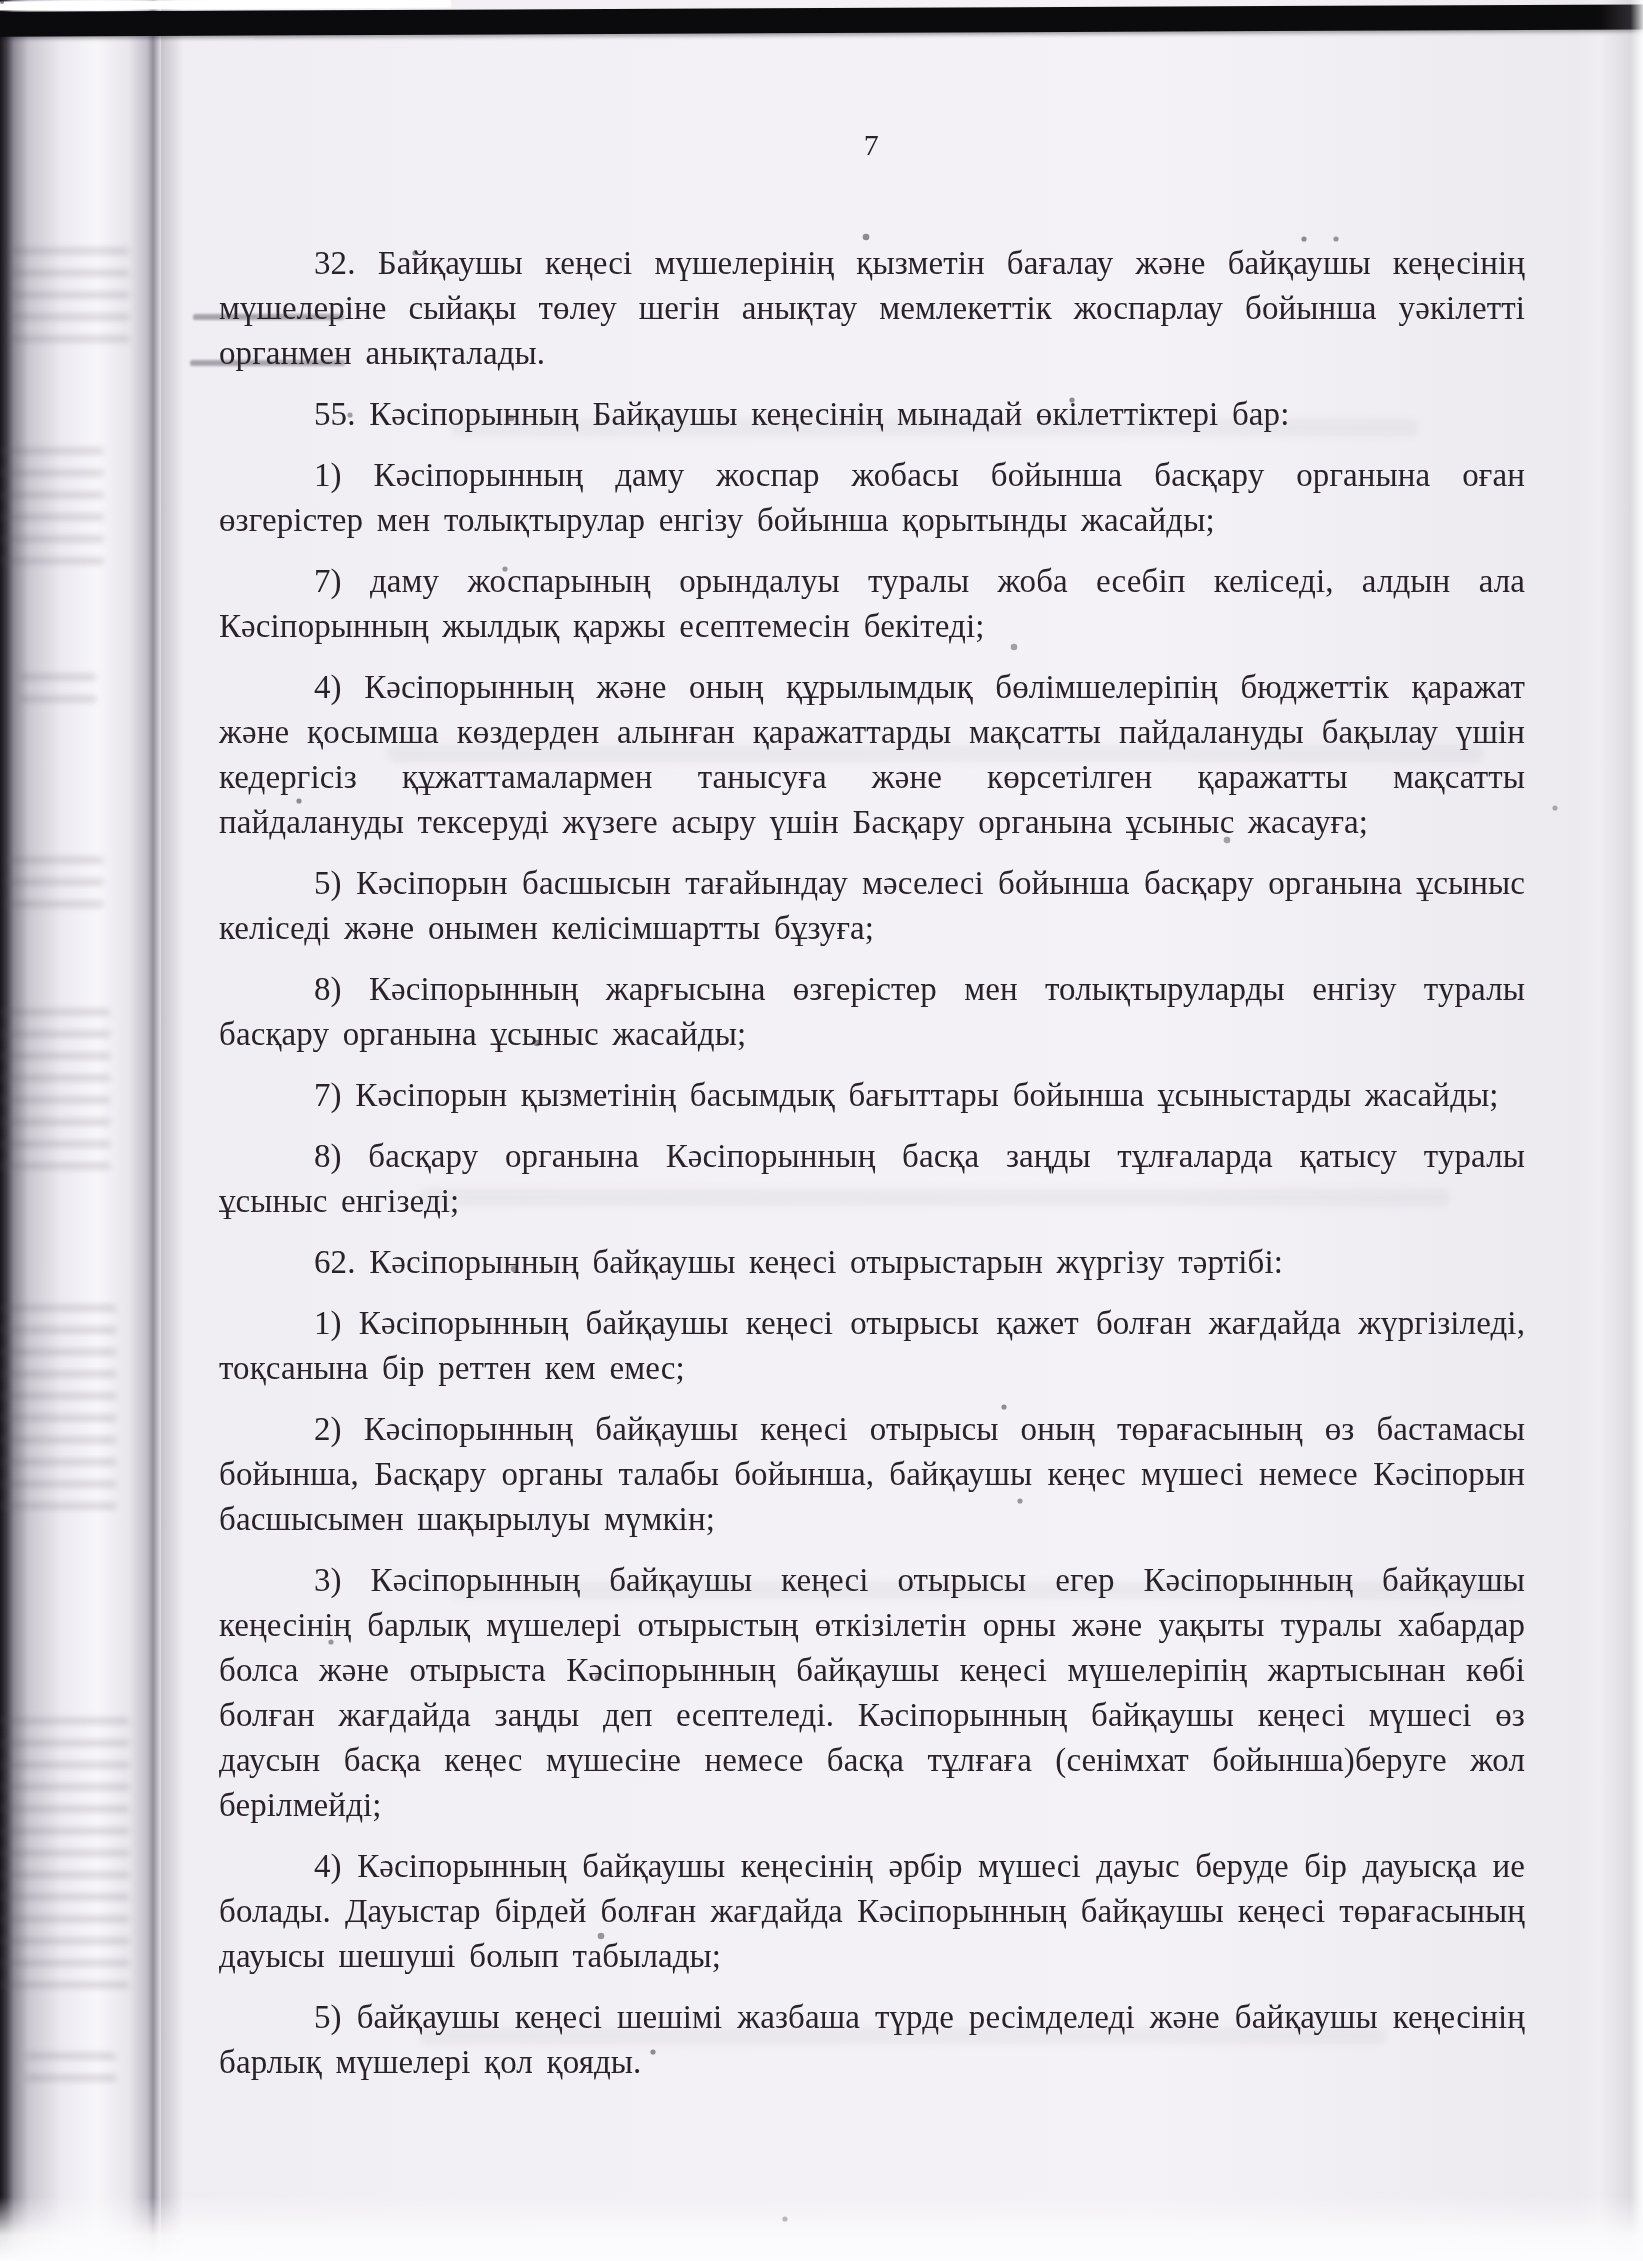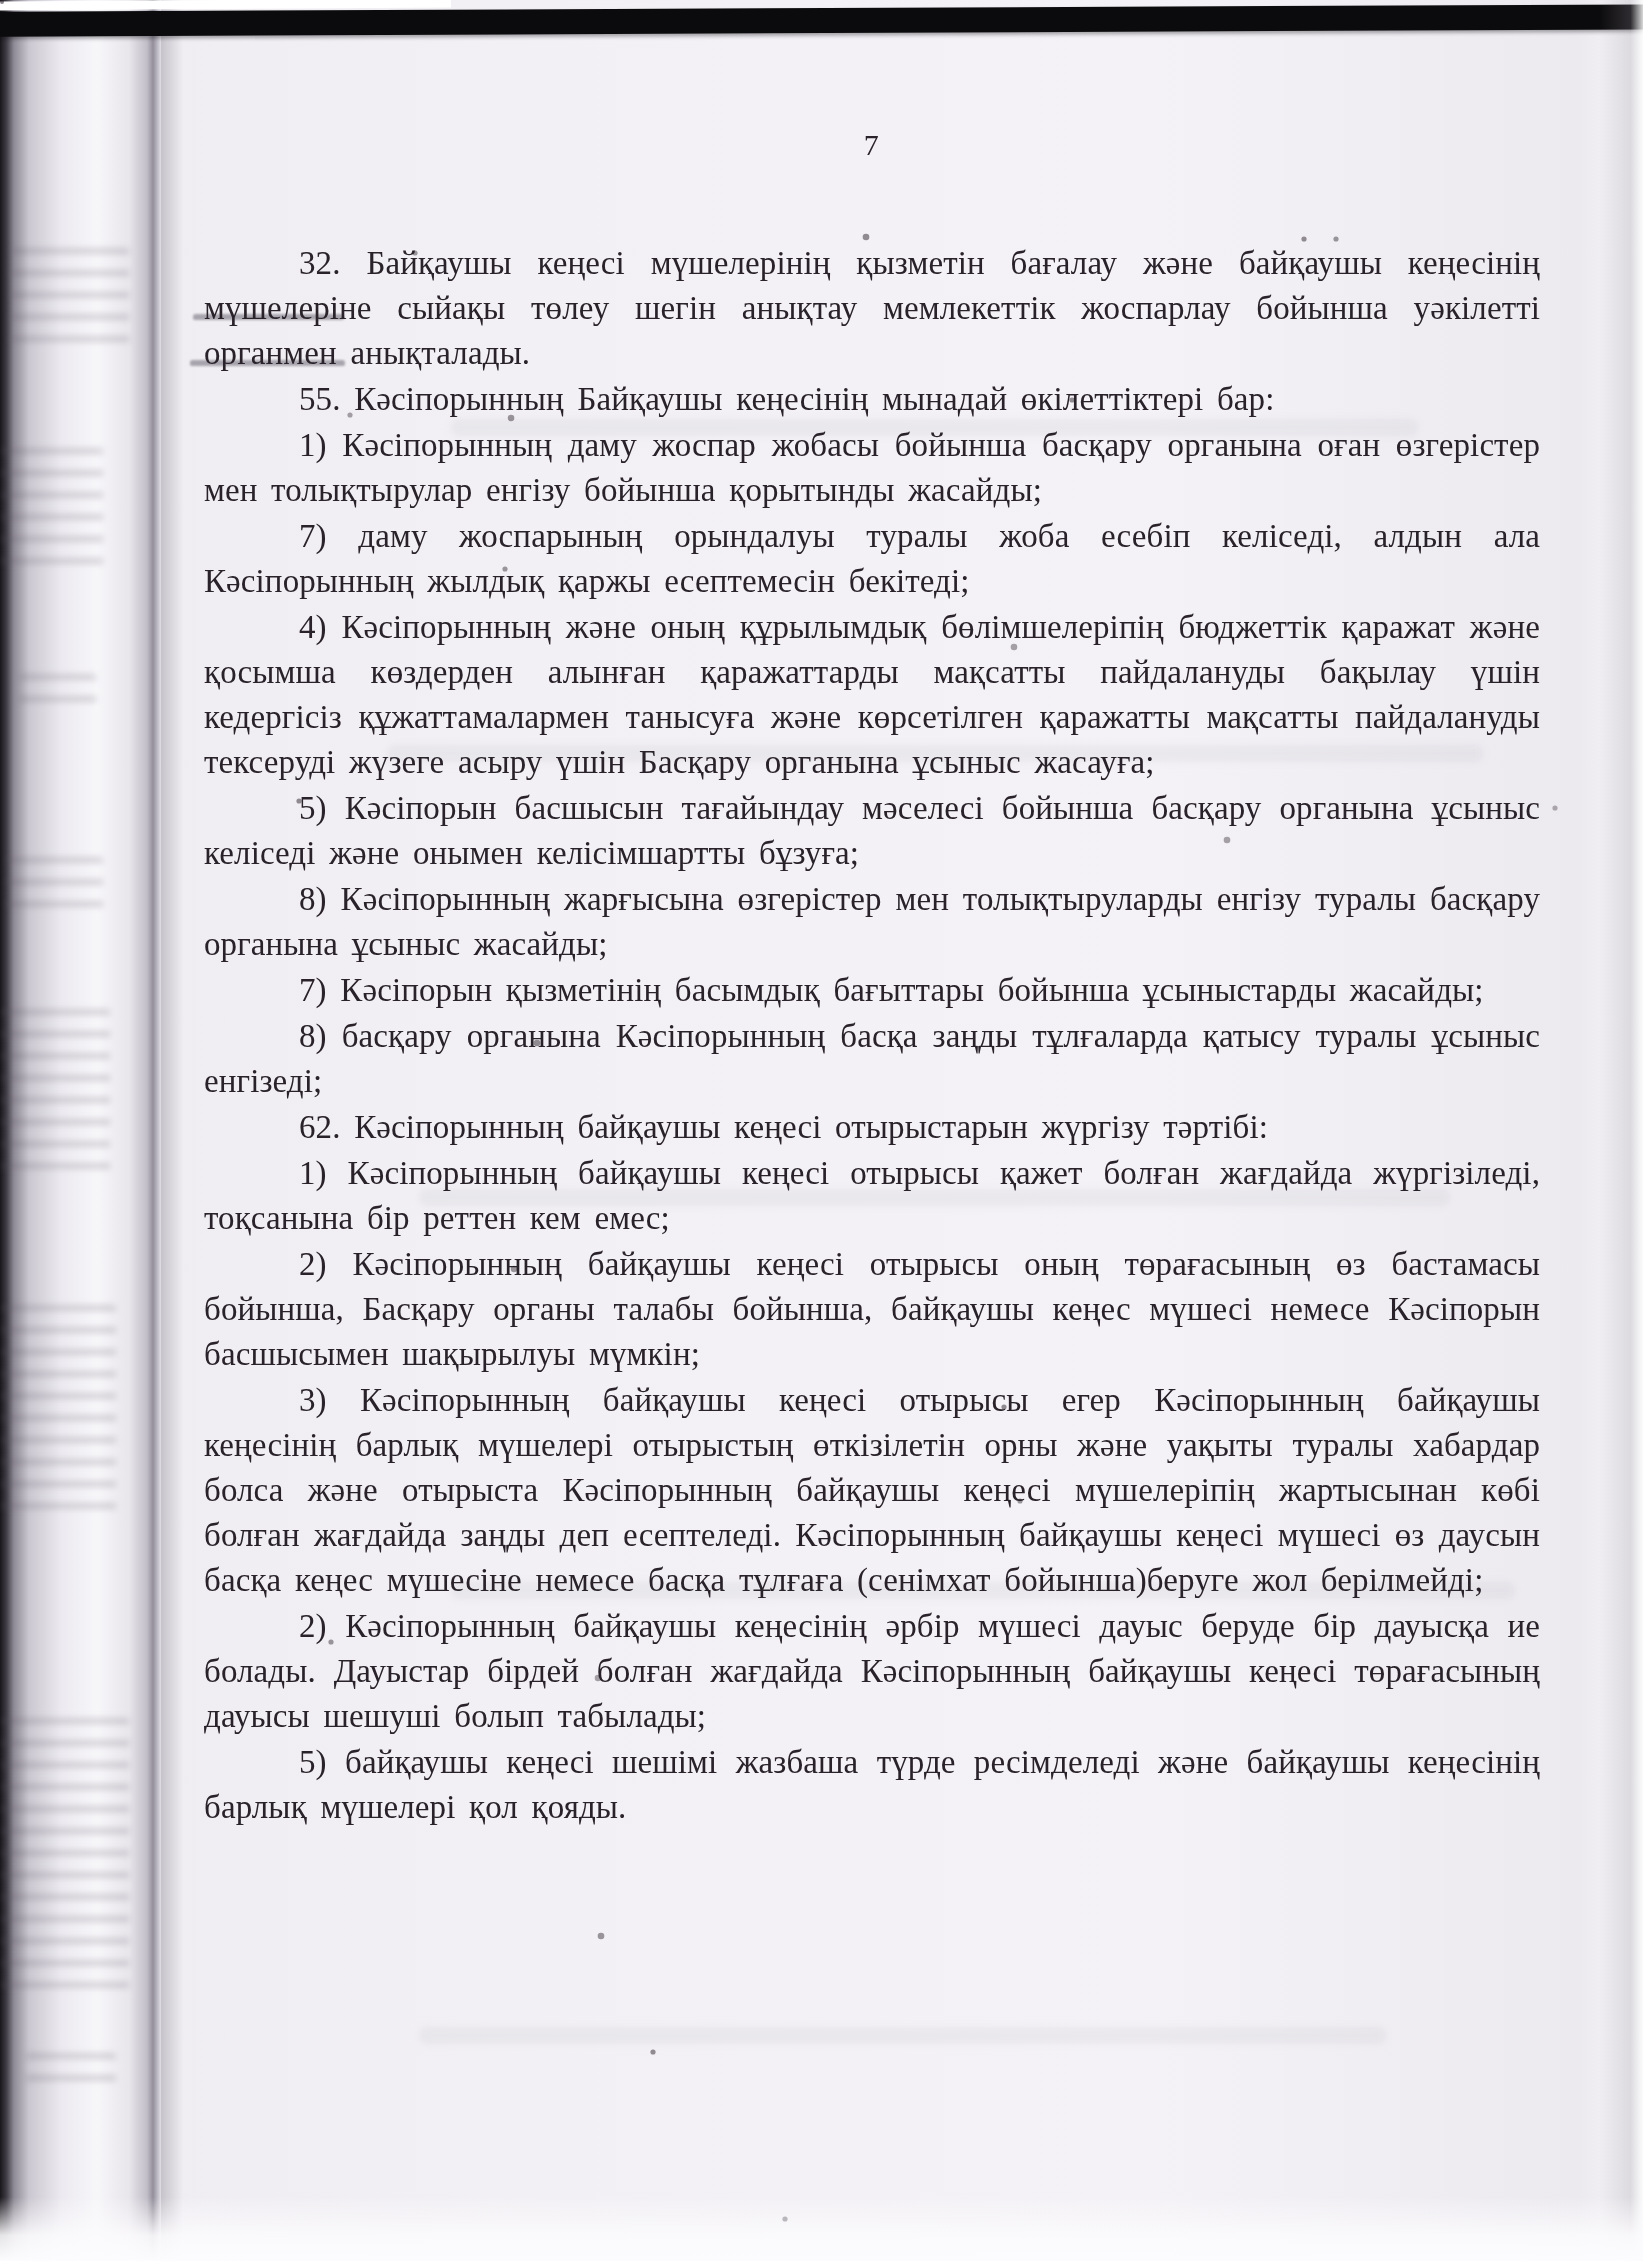--- a/index.html
+++ b/index.html
@@ -75,21 +75,21 @@
     filter: blur(0.3px);
   }
   .page-number {
     text-align: center;
     font-size: 30px;
     line-height: 45px;
     margin: 0 0 74px 0;
     letter-spacing: 1.3px;
   }
   .page-content p {
-    margin: 1px;
+    margin: 16px;
     font-size: 33px;
     line-height: 45px;
     text-align: justify;
     text-indent: 95px;
     word-spacing: 0.16em;
     letter-spacing: 0.1px;
   }
   
   .ghost {
     position: absolute;
@@ -184,18 +184,18 @@
     <p>7) даму жоспарының орындалуы туралы жоба есебіп келіседі, алдын ала Кәсіпорынның жылдық қаржы есептемесін бекітеді;</p>
     <p>4) Кәсіпорынның және оның құрылымдық бөлімшелеріпің бюджеттік қаражат және қосымша көздерден алынған қаражаттарды мақсатты пайдалануды бақылау үшін кедергісіз құжаттамалармен танысуға және көрсетілген қаражатты мақсатты пайдалануды тексеруді жүзеге асыру үшін Басқару органына ұсыныс жасауға;</p>
     <p>5) Кәсіпорын басшысын тағайындау мәселесі бойынша басқару органына ұсыныс келіседі және онымен келісімшартты бұзуға;</p>
     <p>8) Кәсіпорынның жарғысына өзгерістер мен толықтыруларды енгізу туралы басқару органына ұсыныс жасайды;</p>
     <p>7) Кәсіпорын қызметінің басымдық бағыттары бойынша ұсыныстарды жасайды;</p>
     <p>8) басқару органына Кәсіпорынның басқа заңды тұлғаларда қатысу туралы ұсыныс енгізеді;</p>
     <p>62. Кәсіпорынның байқаушы кеңесі отырыстарын жүргізу тәртібі:</p>
     <p>1) Кәсіпорынның байқаушы кеңесі отырысы қажет болған жағдайда жүргізіледі, тоқсанына бір реттен кем емес;</p>
     <p>2) Кәсіпорынның байқаушы кеңесі отырысы оның төрағасының өз бастамасы бойынша, Басқару органы талабы бойынша, байқаушы кеңес мүшесі немесе Кәсіпорын басшысымен шақырылуы мүмкін;</p>
     <p>3) Кәсіпорынның байқаушы кеңесі отырысы егер Кәсіпорынның байқаушы кеңесінің барлық мүшелері отырыстың өткізілетін орны және уақыты туралы хабардар болса және отырыста Кәсіпорынның байқаушы кеңесі мүшелеріпің жартысынан көбі болған жағдайда заңды деп есептеледі. Кәсіпорынның байқаушы кеңесі мүшесі өз даусын басқа кеңес мүшесіне немесе басқа тұлғаға (сенімхат бойынша)беруге жол берілмейді;</p>
-    <p>2) Кәсіпорынның байқаушы кеңесінің әрбір мүшесі дауыс беруде бір дауысқа ие болады. Дауыстар бірдей болған жағдайда Кәсіпорынның байқаушы кеңесі төрағасының дауысы шешуші болып табылады;</p>
+    <p>4) Кәсіпорынның байқаушы кеңесінің әрбір мүшесі дауыс беруде бір дауысқа ие болады. Дауыстар бірдей болған жағдайда Кәсіпорынның байқаушы кеңесі төрағасының дауысы шешуші болып табылады;</p>
     <p>5) байқаушы кеңесі шешімі жазбаша түрде ресімделеді және байқаушы кеңесінің барлық мүшелері қол қояды.</p>
   </main>
 
 </div>
 
 
 </body></html>

